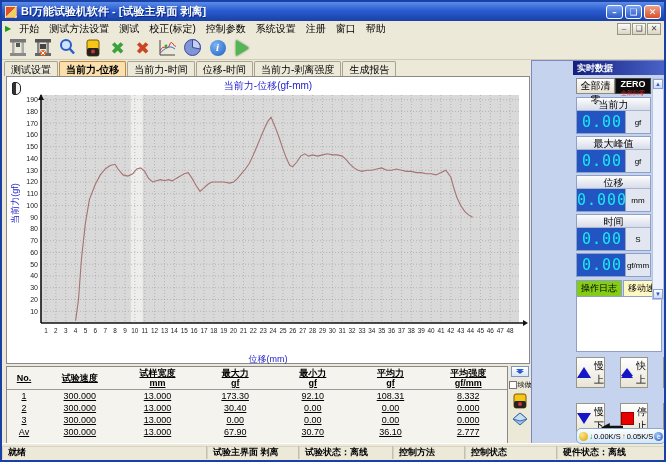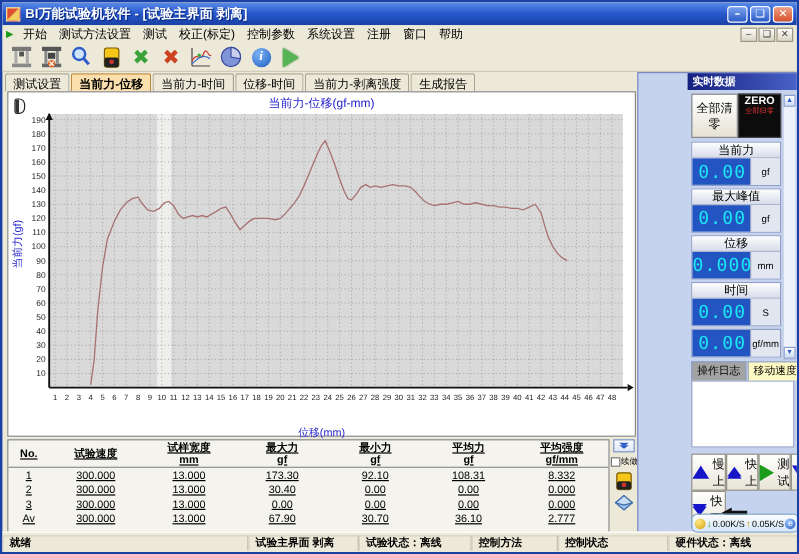--- a/index.html
+++ b/index.html
@@ -56,37 +56,37 @@
   .side-strip{position:absolute;top:364px;left:508px;width:20px;height:79px;display:flex;flex-direction:column;align-items:center;gap:3px;}
   .chev-btn{width:18px;height:11px;background:linear-gradient(#fff,#dbe6f8);border:1px solid #7a96c8;display:flex;flex-direction:column;align-items:center;justify-content:center;}
   .chev-btn i{width:0;height:0;border-left:4px solid transparent;border-right:4px solid transparent;border-top:3px solid #2b5cc8;margin:-1px 0 0 0;}
   .cont-check{display:flex;align-items:center;font-size:7px;white-space:nowrap;}
   .cont-check .box{width:8px;height:8px;border:1px solid #777;background:#fff;margin-right:1px;flex:0 0 auto;}
 
   
   .right-panel{position:absolute;top:58px;left:529px;width:135px;height:387px;background:#c6d3ee;border:1px solid #7a8ac0;padding-left:41px;}
   .rp-header{height:14px;background:linear-gradient(90deg,#141f7e,#4a63c8);color:#fff;font-size:9px;font-weight:bold;padding:1px 4px;}
   .rp-body{position:relative;padding:3px 14px 0 3px;}
-  .zero-row{display:flex;height:37px;margin-bottom:3px;}
+  .zero-row{display:flex;height:16px;margin-bottom:3px;}
   .zero-btn{flex:1;background:linear-gradient(#ffffff,#e6e2d4);border:1px solid #8a8a8a;font-size:10px;}
   .zero-badge{width:36px;background:#0c0c0c;color:#fff;text-align:center;font-size:9px;font-weight:bold;line-height:11px;border:1px solid #444;}
   .zero-badge .sub{display:block;color:#e03030;font-size:6px;line-height:7px;font-weight:normal;}
   .display-group{border:1px solid #8fa0c8;margin-bottom:2px;background:#eef1f8;}
   .dg-label{text-align:center;font-size:10px;height:13px;line-height:13px;background:linear-gradient(#fdfdfd,#d7dcea);border-bottom:1px solid #aab4cc;}
   .dg-value{display:flex;height:22px;}
   .dg-num{flex:1;background:#2254c2;color:#1ae8f2;font-family:"DejaVu Sans Mono",monospace;font-size:15px;text-align:right;padding:2px 3px 0 0;letter-spacing:1px;overflow:hidden;}
   .dg-unit{width:25px;background:#e2e6f0;font-size:8px;display:flex;align-items:center;justify-content:center;border-left:1px solid #99a4c0;}
   .rp-scrollbar{position:absolute;top:17px;right:1px;width:12px;height:222px;background:#eef2fb;border:1px solid #b8c4e0;}
   .sb-arrow{position:absolute;left:0;width:10px;height:10px;background:linear-gradient(#fff,#cdd9f4);border:1px solid #8aa0d0;color:#2b5cc8;font-size:6px;line-height:9px;text-align:center;}
   .sb-arrow.up{top:0;} .sb-arrow.down{bottom:0;}
   .log-tabs{display:flex;font-size:9px;margin:3px 3px 0 3px;}
   .log-tab{padding:1px 4px;border:1px solid #8fa0c8;border-bottom:none;background:#fef9c3;margin-right:1px;white-space:nowrap;}
-  .log-tab.active{background:#a3a3a3;}
+  .log-tab.active{background:#84cc16;}
   .log-box{margin:0 3px;height:56px;background:#fff;border:1px solid #8fa0c8;}
-  .jog-grid{display:grid;grid-template-columns:1fr 1fr 1fr 1fr 1fr;gap:0;margin:5px 3px 0 3px;}
+  .jog-grid{display:grid;grid-template-columns:1fr 1fr 1fr;gap:15px;margin:5px 3px 0 3px;}
   .jog-btn{height:31px;background:linear-gradient(#ffffff,#e8e4d6);border:1px solid #9a9686;display:flex;align-items:center;justify-content:center;gap:3px;font-size:10px;}
   .tri{width:0;height:0;}
   .tri-up{border-left:7px solid transparent;border-right:7px solid transparent;border-bottom:11px solid #1616c8;}
   .tri-down{border-left:7px solid transparent;border-right:7px solid transparent;border-top:11px solid #1616c8;}
   .tri-up.sm{border-left-width:6px;border-right-width:6px;border-bottom-width:8px;margin:-3px 0;}
   .tri-down.sm{border-left-width:6px;border-right-width:6px;border-top-width:8px;margin:-3px 0;}
   .dbl{display:flex;flex-direction:column;}
   .tri-right{border-top:7px solid transparent;border-bottom:7px solid transparent;border-left:12px solid #1c9c1c;}
   .stop-sq{width:13px;height:13px;background:#e80000;border:1px solid #900;}
   .back-arrow{position:absolute;bottom:14px;right:42px;width:22px;height:9px;background:#111;clip-path:polygon(0 50%,40% 0,40% 30%,100% 30%,100% 70%,40% 70%,40% 100%);}

